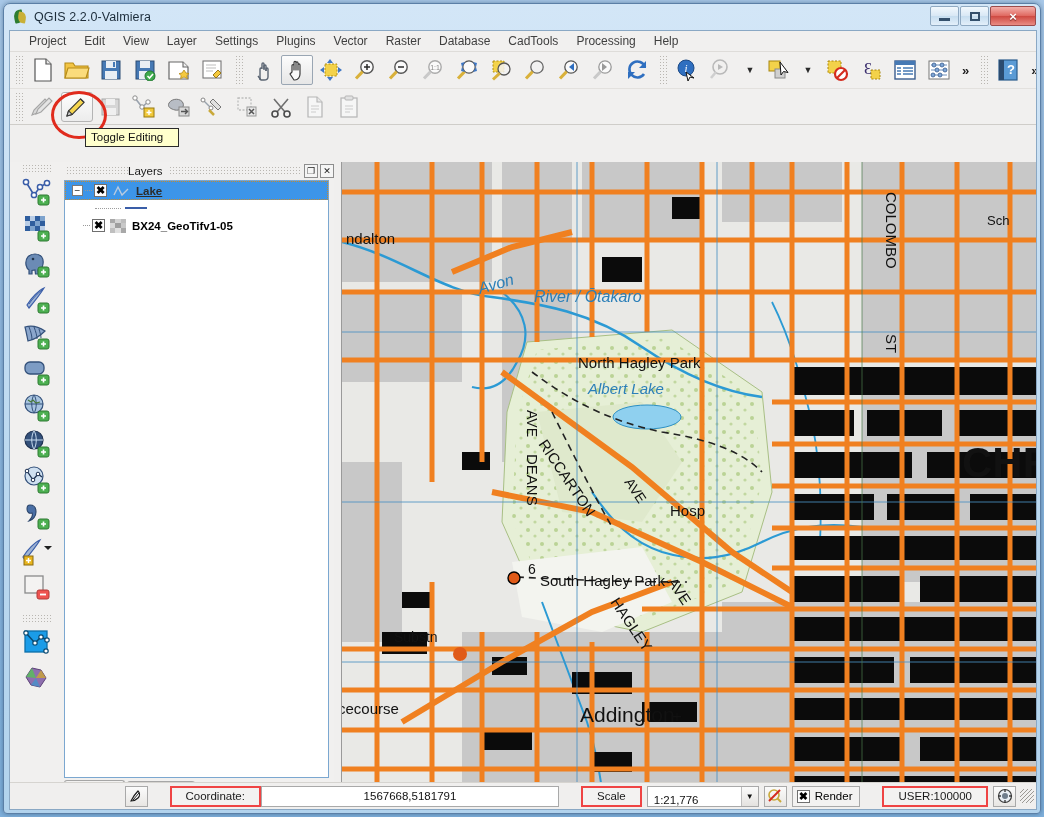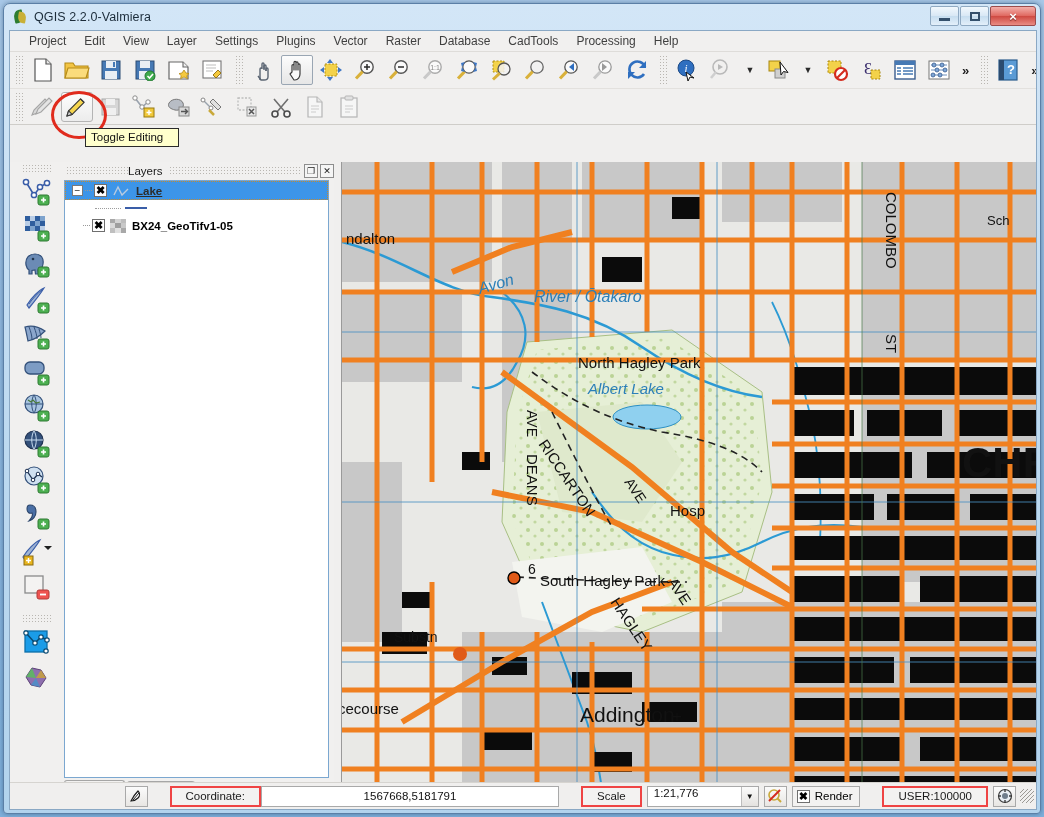--- a/index.html
+++ b/index.html
@@ -235,21 +235,21 @@
     height: 21px; display: flex; align-items: center;
     padding: 0 14px; font-size: 11.5px; color: #1a1a1a; margin-left: 22px;
   }
   .sb-field {
     border: 1px solid #a9a9a9; background: #ffffff;
     height: 21px; display: flex; align-items: center; justify-content: center;
     font-size: 11.5px; color: #111; 
   }
   .sb-combo {
     border: 1px solid #a9a9a9; background: #ffffff;
-    height: 21px; display: flex; align-items: flex-start;
+    height: 21px; display: flex; align-items: flex-end;
     font-size: 11.5px; color: #111; margin-left: 5px; padding-left: 6px;
     width: 112px; position: relative;
   }
   .sb-combo .arrowbox {
     position: absolute; right: 0; top: 0; width: 17px; height: 19px;
     border-left: 1px solid #bdbdbd;
     background: linear-gradient(180deg,#fbfbfb,#e4e2df);
     display:flex; align-items:center; justify-content:center; font-size:8px;
   }
   .sb-iconbtn {

